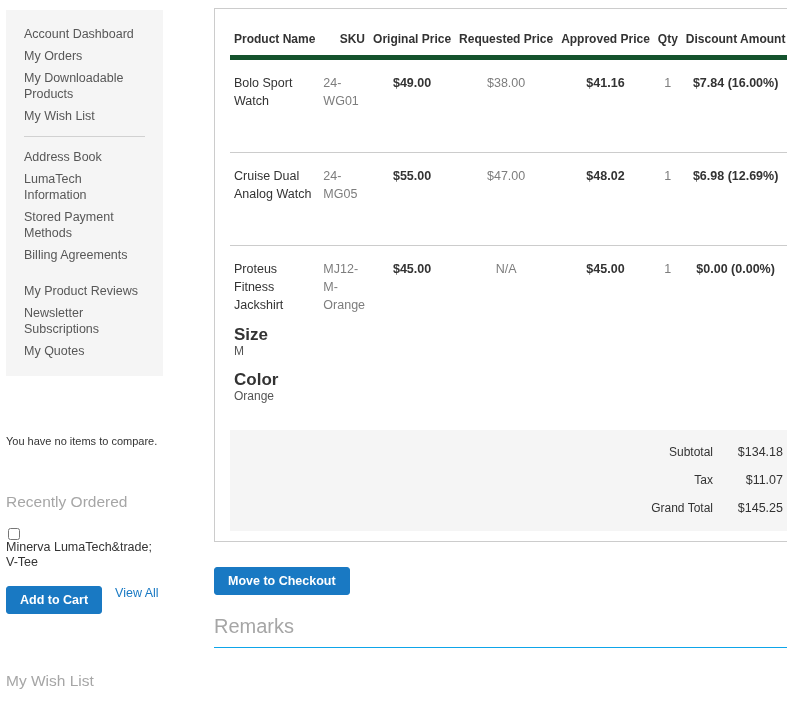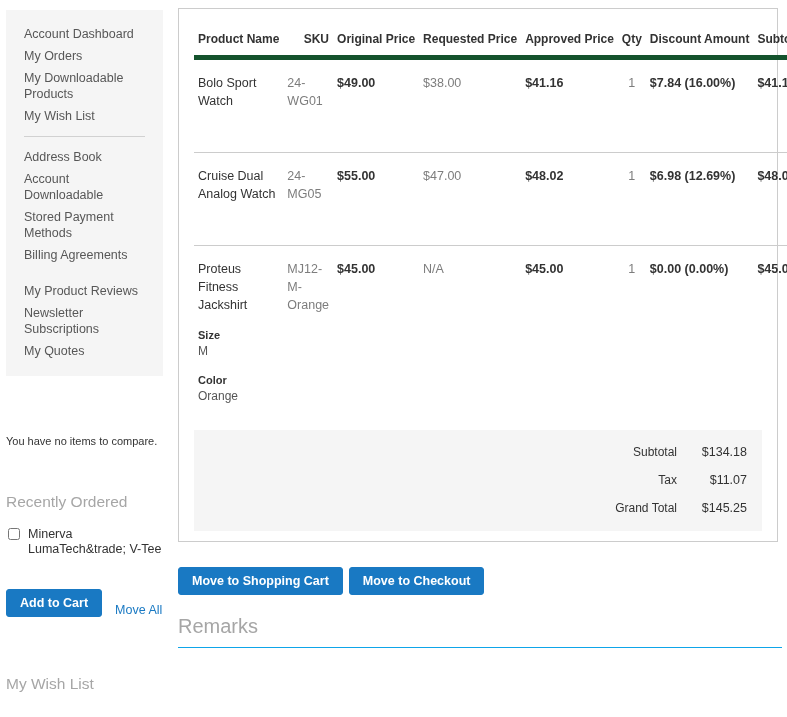--- a/index.html
+++ b/index.html
@@ -2,41 +2,41 @@
 <html><head>
 <meta charset="utf-8">
 <style>
   * { box-sizing: border-box; margin: 0; padding: 0; }
   html, body { background: #fff; }
   body {
     width: 787px; height: 717px; overflow: hidden;
     font-family: "Liberation Sans", sans-serif;
     color: #333; font-size: 13px;
   }
-  .page { display: flex; width: 736px; }
+  .page { display: flex; width: 736px; gap: 36px; }
 
   
   .col-left { width: 157px; margin-left: 6px; margin-right: 15px; flex: none; }
   .account-nav { background: #f5f5f5; margin-top: 10px; padding: 13px 0 14px; }
   .account-nav .nav-item {
     padding: 3px 18px; font-size: 12.5px; color: #575757; cursor: pointer;
     line-height: 16px;
   }
   .nav-divider { border-top: 1px solid #d1d1d1; margin: 9px 18px; }
   .nav-gap { height: 14px; }
 
   .side-block { margin-top: 58px; }
   .side-block.tight { margin-top: 44px; }
   .side-title { font-size: 15.5px; font-weight: 300; color: #a6a6a6; line-height: 18px; }
   .side-empty { margin-top: 14px; font-size: 11px; color: #333; line-height: 15px; }
 
-  .recent-item { margin-top: 16px; display: flex; align-items: flex-start; }
+  .recent-item { margin-top: 16px; display: flex; align-items: flex-start; flex-direction: column; }
   .recent-item input { width: 12px; height: 12px; margin: 1px 8px 0 2px; }
   .recent-item .label { font-size: 12.5px; color: #333; line-height: 15px; cursor: pointer; }
-  .recent-actions { margin-top: 32px; display: flex; align-items: flex-end; }
+  .recent-actions { margin-top: 16px; display: flex; align-items: flex-start; }
   .btn-primary {
     background: #1979c3; border: 1px solid #1979c3; color: #fff;
     font-family: "Liberation Sans", sans-serif;
     font-size: 12.5px; font-weight: 700; padding: 6px 13px; border-radius: 3px;
     cursor: pointer; line-height: 14px;
   }
   .link-blue { color: #1979c3; font-size: 12.5px; text-decoration: none; cursor: pointer; }
   .recent-actions .link-blue { margin-left: 13px; }
 
   
@@ -45,27 +45,27 @@
   table.items { width: 100%; border-collapse: collapse; }
   table.items th {
     font-size: 12px; font-weight: 700; color: #333; white-space: nowrap;
     padding: 9px 4px; border-bottom: 5px solid #14532d; text-align: right;
   }
   table.items td { font-size: 12.5px; vertical-align: top; padding: 14px 4px 42px; line-height: 18px; }
   table.items tr.row-line td { border-bottom: 1px solid #ccc; }
   table.items tr.last td { padding-bottom: 12px; }
   .col-name  { width: 90px; }
   .col-sku   { width: 58px; }
-  .num { text-align: left; }
+  .num { text-align: center; }
   .ctr { text-align: center; }
   .strong { font-weight: 700; }
   .muted { color: #7d7d7d; }
   .nowrap { white-space: nowrap; }
   .opt { margin-top: 14px; }
-  .opt .opt-label { font-weight: 700; font-size: 11px; color: #333; line-height: 14px; }
+  .opt .opt-label { font-weight: 700; font-size: 17px; color: #333; line-height: 14px; }
   .opt .opt-value { font-size: 12px; color: #555; line-height: 15px; margin-top: 2px; }
 
   .totals { background: #f5f5f5; margin-top: 14px; padding: 8px 0 9px; }
   .totals .trow { display: flex; justify-content: flex-end; align-items: baseline; padding: 7px 15px; }
   .totals .tlabel { font-size: 12px; color: #333; text-align: right; }
   .totals .tvalue { width: 70px; font-size: 12.5px; color: #333; text-align: right; }
 
   .main-actions { margin-top: 25px; display: flex; gap: 6px; }
 
   .remarks { margin-top: 19px; }
@@ -84,42 +84,42 @@
 
   <div class="col-left">
 
     <nav class="account-nav">
       <div class="nav-item">Account Dashboard</div>
       <div class="nav-item">My Orders</div>
       <div class="nav-item">My Downloadable Products</div>
       <div class="nav-item">My Wish List</div>
       <div class="nav-divider"></div>
       <div class="nav-item">Address Book</div>
-      <div class="nav-item">Account Downloadable</div>
+      <div class="nav-item">LumaTech Information</div>
       <div class="nav-item">Stored Payment Methods</div>
       <div class="nav-item">Billing Agreements</div>
       <div class="nav-gap"></div>
       <div class="nav-item">My Product Reviews</div>
       <div class="nav-item">Newsletter Subscriptions</div>
       <div class="nav-item">My Quotes</div>
     </nav>
 
     <div class="side-block">
       <div class="side-empty">You have no items to compare.</div>
     </div>
 
     <div class="side-block tight">
       <div class="side-title">Recently Ordered</div>
       <div class="recent-item">
         <input type="checkbox" style="">
         <span class="label">Minerva LumaTech&amp;trade; V-Tee</span>
       </div>
       <div class="recent-actions">
         <button class="btn-primary">Add to Cart</button>
-        <a class="link-blue">Move All</a>
+        <a class="link-blue">View All</a>
       </div>
     </div>
 
     <div class="side-block">
       <div class="side-title">My Wish List</div>
 
     </div>
 
   </div>
 
@@ -203,21 +203,20 @@
           <span class="tvalue">$11.07</span>
         </div>
         <div class="trow">
           <span class="tlabel">Grand Total</span>
           <span class="tvalue">$145.25</span>
         </div>
       </div>
     </div>
 
     <div class="main-actions">
-      <button class="btn-primary">Move to Shopping Cart</button>
       <button class="btn-primary">Move to Checkout</button>
     </div>
 
     <div class="remarks">
       <div class="remarks-title">Remarks</div>
     </div>
 
   </div>
 </div>
 

